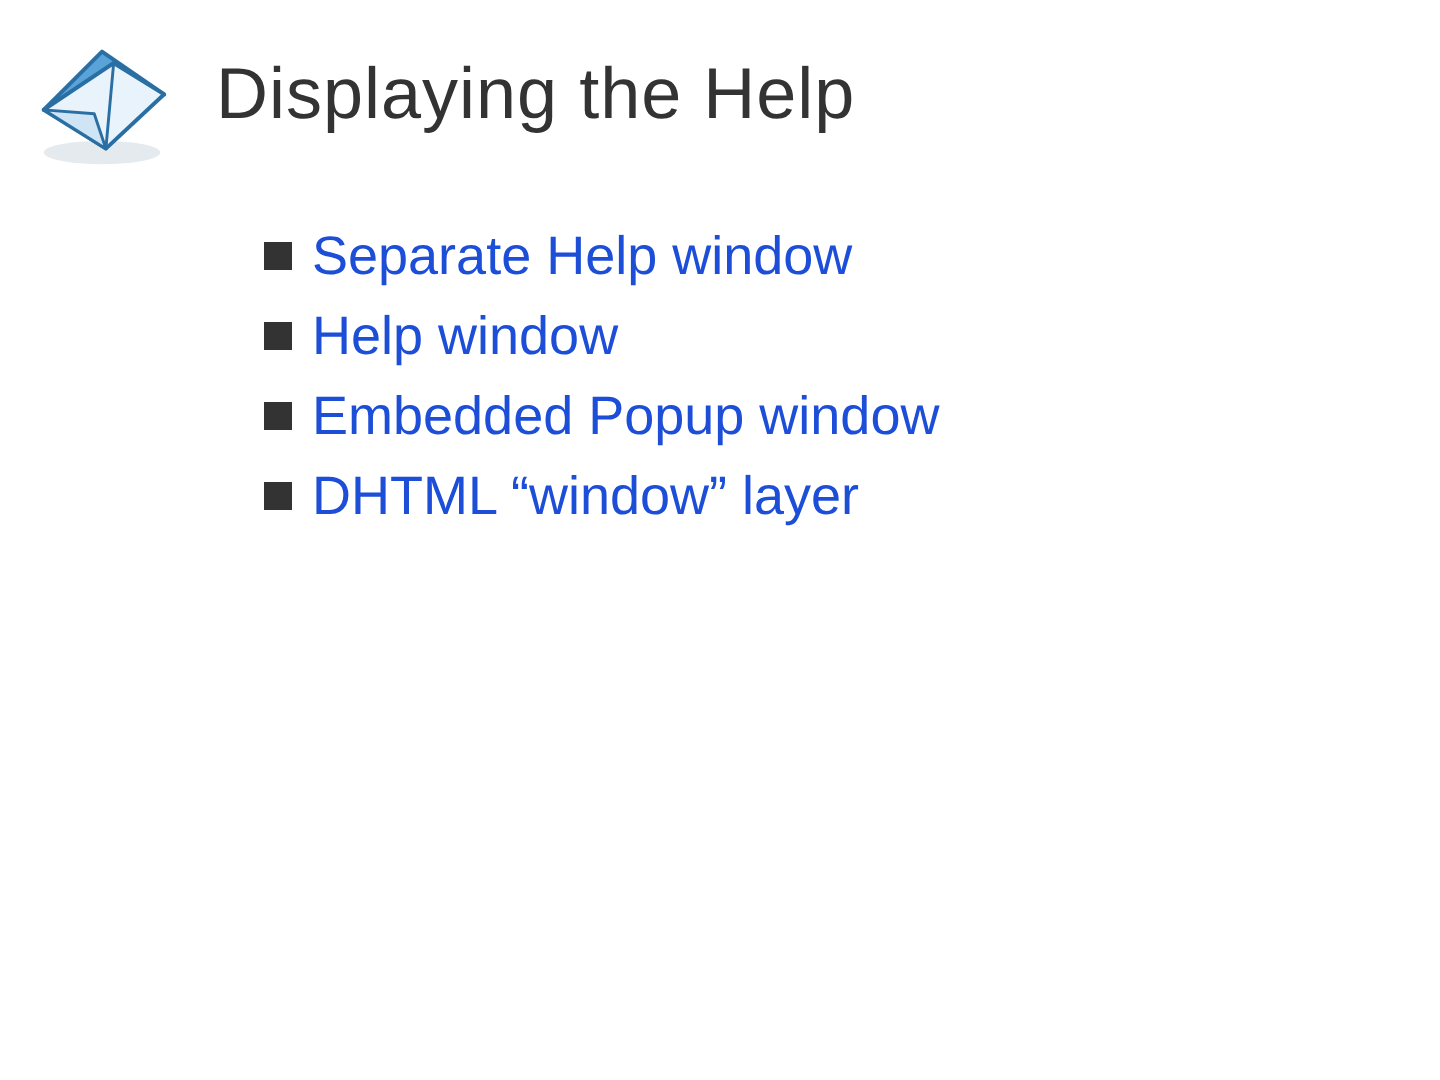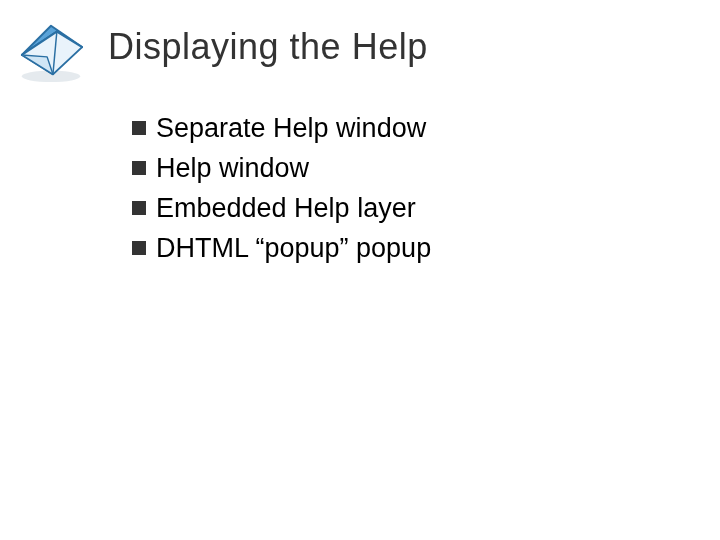--- a/index.html
+++ b/index.html
@@ -50,21 +50,21 @@
   .bullet-marker {
     width: 14px;
     height: 14px;
     background: #333333;
     margin-right: 10px;
     flex: 0 0 auto;
   }
   .bullet-text {
     font-size: 27px;
     line-height: 36px;
-    color: #000000;
+    color: #1d4ed8;
   }
 </style>
 </head>
 <body>
 
 <div class="slide">
 
   <div class="icon-wrap">
     <svg viewBox="0 0 80 70" width="78" height="68" xmlns="http://www.w3.org/2000/svg">
       <ellipse cx="40" cy="60" rx="30" ry="6" fill="#cfd8e0" opacity="0.55"></ellipse>
@@ -81,21 +81,21 @@
     <div class="bullet-item">
       <div class="bullet-marker"></div>
       <div class="bullet-text">Separate Help window</div>
     </div>
     <div class="bullet-item">
       <div class="bullet-marker"></div>
       <div class="bullet-text">Help window</div>
     </div>
     <div class="bullet-item">
       <div class="bullet-marker"></div>
-      <div class="bullet-text">Embedded Help layer</div>
+      <div class="bullet-text">Embedded Popup window</div>
     </div>
     <div class="bullet-item">
       <div class="bullet-marker"></div>
-      <div class="bullet-text">DHTML “popup” popup</div>
+      <div class="bullet-text">DHTML “window” layer</div>
     </div>
   </div>
 
 </div>
 
 </body></html>

